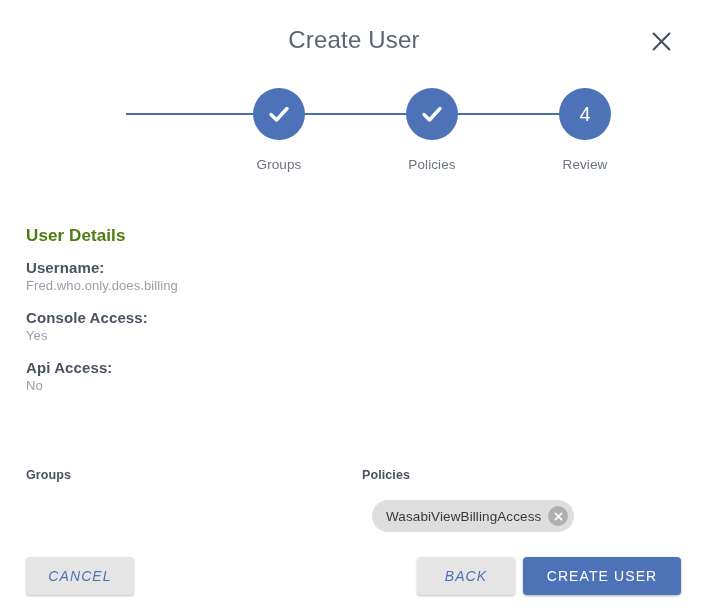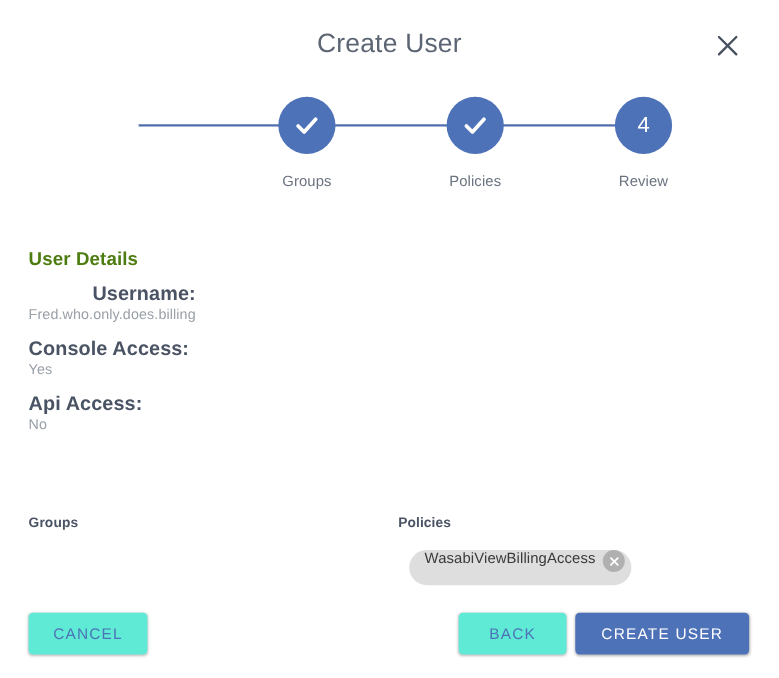--- a/index.html
+++ b/index.html
@@ -119,26 +119,25 @@
     letter-spacing: 0.1px;
   }
   #user-details-heading { top: 226px; }
   #permissions-heading  { top: 434px; }
 
   .detail-block {
     position: absolute;
     left: 26px;
   }
   .detail-label {
-    font-size: 18px;
+    font-size: 15px;
     font-weight: 700;
     color: #4a5364;
     letter-spacing: 0.1px;
     line-height: 17px;
-    text-align: right;
   }
   .detail-value {
     font-size: 13px;
     font-weight: 400;
     color: #9aa0a8;
     letter-spacing: 0.1px;
     line-height: 19px;
   }
 
   
@@ -153,20 +152,21 @@
   }
   .chip-list {
     margin-top: 18px;
     display: flex;
     flex-wrap: wrap;
     gap: 8px;
     padding-left: 10px;
   }
   .chip {
     display: inline-flex;
+    align-items: center;
     height: 32px;
     padding: 0 6px 0 14px;
     border-radius: 16px;
     background: #dedede;
     font-size: 13.5px;
     color: #3a3a3a;
     letter-spacing: 0.1px;
     white-space: nowrap;
   }
   .chip-remove {
@@ -194,23 +194,24 @@
     font-weight: 400;
     letter-spacing: 1.1px;
     cursor: pointer;
     display: flex;
     align-items: center;
     justify-content: center;
     padding: 0;
     box-sizing: border-box;
   }
   .btn-flat {
-    background: #5eead4;
+    background: #e5e5e5;
     color: #4e72b8;
     box-shadow: 0 1px 3px rgba(0,0,0,0.16), 0 1px 2px rgba(0,0,0,0.10);
+    font-style: italic;
   }
   .btn-primary {
     background: #4e72b8;
     color: #ffffff;
     box-shadow: 0 1px 3px rgba(0,0,0,0.20), 0 1px 2px rgba(0,0,0,0.12);
   }
   #cancel-button      { top: 557px; left: 26px;  width: 108px; }
   #back-button        { top: 557px; left: 417px; width: 98px; }
   #create-user-button { top: 557px; left: 523px; width: 158px; }
 </style>

